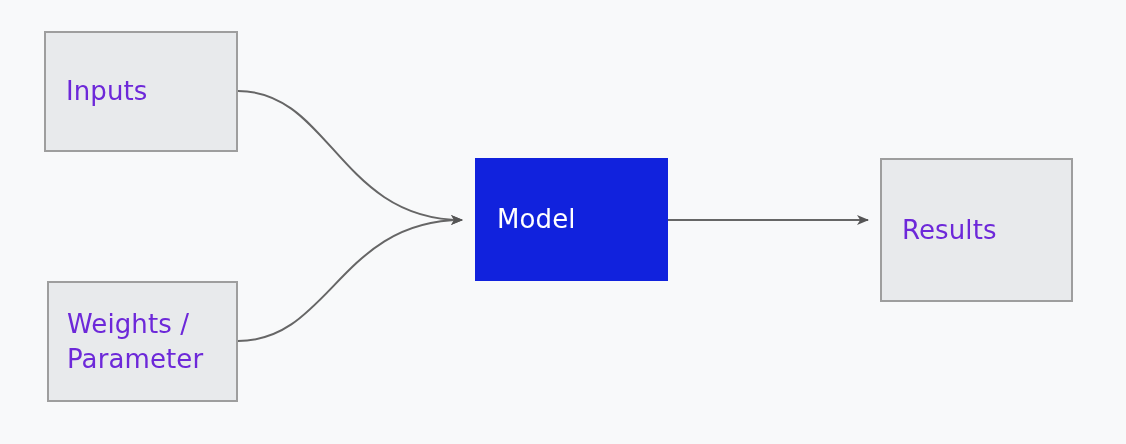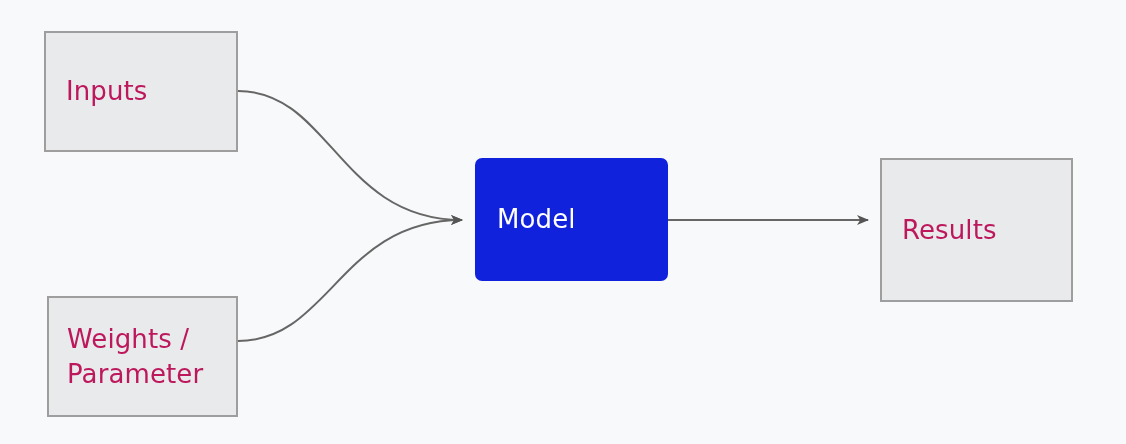--- a/index.html
+++ b/index.html
@@ -38,21 +38,21 @@
     background: #e8eaec;
     border: 2px solid #9e9e9e;
   }
   .node-accent {
     background: #1122dd;
     border: 2px solid #1122dd;
   }
   .node-label {
     font-size: 26px;
     line-height: 1.32;
-    color: #be185d;
+    color: #6d28d9;
     white-space: pre;
     letter-spacing: 0.1px;
   }
   .node-accent .node-label {
     color: #ffffff;
   }
   .pad-left {
     padding-left: 20px;
   }
   .pad-left-2 {
@@ -75,26 +75,26 @@
 
     <path d="M 238 341 C 330 341, 340 220, 462 220" fill="none" stroke="#666666" stroke-width="2" marker-end="url(#arrowhead)"></path>
 
     <path d="M 668 220 L 868 220" fill="none" stroke="#666666" stroke-width="2" marker-end="url(#arrowhead)"></path>
   </svg>
 
   <div class="node node-plain" style="left:44px; top:31px; width:194px; height:121px;">
     <div class="node-label pad-left">Inputs</div>
   </div>
 
-  <div class="node node-plain" style="left:47px; top:296px; width:191px; height:121px;">
+  <div class="node node-plain" style="left:47px; top:281px; width:191px; height:121px;">
     <div class="node-label pad-left-2">Weights /</div>
     <div class="node-label pad-left-2">Parameter</div>
   </div>
 
-  <div class="node node-accent" style="left:475px; top:158px; width:193px; height:123px;border-radius:7px;">
+  <div class="node node-accent" style="left:475px; top:158px; width:193px; height:123px;">
     <div class="node-label pad-left">Model</div>
   </div>
 
   <div class="node node-plain" style="left:880px; top:158px; width:193px; height:144px;">
     <div class="node-label pad-left">Results</div>
   </div>
 
 </div>
 
 </body></html>

